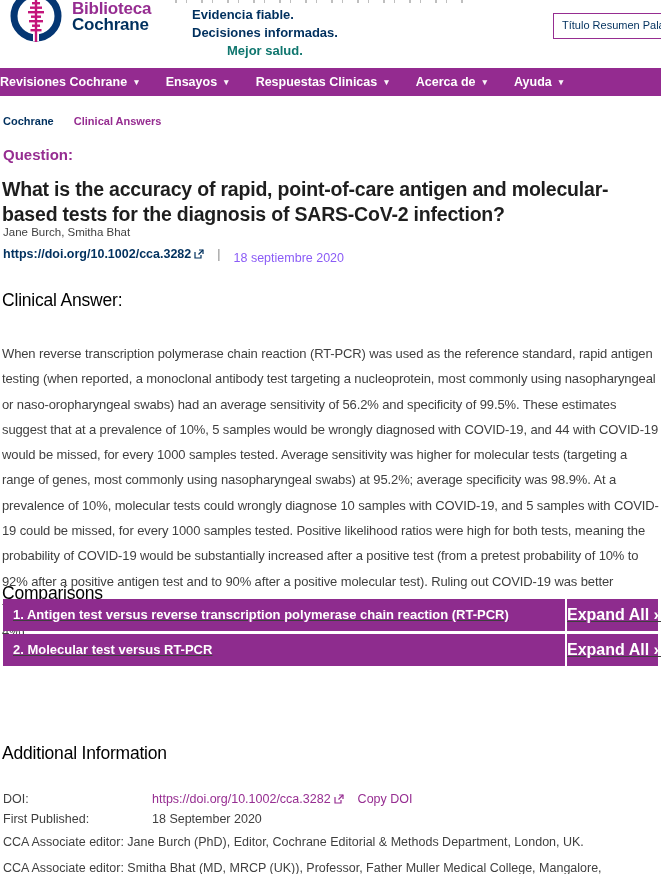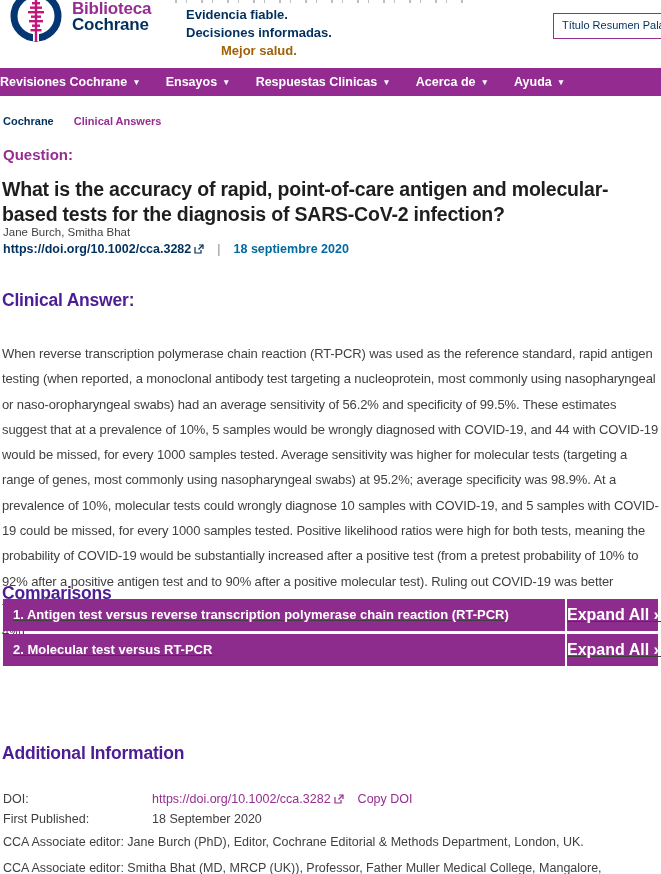--- a/index.html
+++ b/index.html
@@ -13,23 +13,23 @@
   
   .header { position:absolute; top:0; left:0; width:661px; height:68px; background:#fff; }
   .top-clipped-text {
     position:absolute; top:0; left:175px; width:292px; height:3px; opacity:.55;
     background:repeating-linear-gradient(90deg,#8a8a8a 0 2px,transparent 2px 11px,#8a8a8a 11px 12px,transparent 12px 26px);
   }
   .logo { position:absolute; top:-9px; left:8px; width:56px; height:58px; }
   .brand { position:absolute; top:1px; left:72px; font-weight:bold; font-size:17px; line-height:16px; letter-spacing:-.2px; }
   .brand .l1 { color:#962d91; }
   .brand .l2 { color:#00305e; }
-  .tagline { position:absolute; top:6px; left:186px; font-size:13px; line-height:18px; font-weight:600; }
+  .tagline { position:absolute; top:6px; left:192px; font-size:13px; line-height:18px; font-weight:600; }
   .tagline .t1, .tagline .t2 { color:#00305e; }
-  .tagline .t3 { color:#a16207;padding-left:35px; }
+  .tagline .t3 { color:#0f766e;padding-left:35px; }
   .search-scope {
     position:absolute; top:13px; left:553px; width:170px; height:26px;
     border:1.5px solid #962d91; background:#fff; color:#00305e;
     font-size:11px; line-height:23px; padding-left:8px; white-space:nowrap;
     font-family:"Liberation Sans", sans-serif; cursor:pointer;
   }
 
   
   .nav {
     position:absolute; top:68px; left:0; width:661px; height:28px;
@@ -49,23 +49,23 @@
   .q-heading { position:absolute; top:146px; left:3px; font-size:15px; font-weight:bold; color:#962d91; }
   .title {
     position:absolute; top:166px; left:2px; width:650px;
     font-size:19.5px; font-weight:bold; line-height:25px; color:#1e1e1e; letter-spacing:-.2px;margin-top:11px;
   }
   .authors { position:absolute; top:226px; left:3px; font-size:11.5px; color:#3f3f3f; }
   .doi-line { position:absolute; top:242px; left:3px; display:flex; align-items:center; font-size:12.5px; }
   .doi-line .doi-link { color:#00305e; font-weight:600; text-decoration:none; display:flex; align-items:center; cursor:pointer; }
   .ext-icon { margin-left:3px; display:inline-block; }
   .doi-line .sep { color:#8a8a8a; margin:0 13px; }
-  .doi-line .date { color:#0369a1; font-weight:700; }
-
-  .section-heading { font-size:17.5px; font-weight:bold; color:#4c1d95; letter-spacing:-.2px; }
+  .doi-line .date { color:#8b5cf6; font-weight:400;margin-top:9px; }
+
+  .section-heading { font-size:17.5px; font-weight:normal; color:#000000; letter-spacing:-.2px; }
   .ca-heading { position:absolute; top:290px; left:2px; }
   .answer-body {
     position:absolute; top:341px; left:2px; width:657px;
     font-size:13px; line-height:25.3px; color:#3f3f3f; letter-spacing:-.12px;
   }
 
   .comp-heading { position:absolute; top:583px; left:2px; }
   .comp-bars { position:absolute; top:599px; left:3px; width:655px;text-decoration:underline; }
   .comp-row { display:flex; height:32px; margin-bottom:3px; background:#8e2c8e; cursor:pointer; }
   .comp-label { flex:1; color:#fff; font-size:13px; font-weight:bold; line-height:32px; padding-left:10px; white-space:nowrap; overflow:hidden; }

